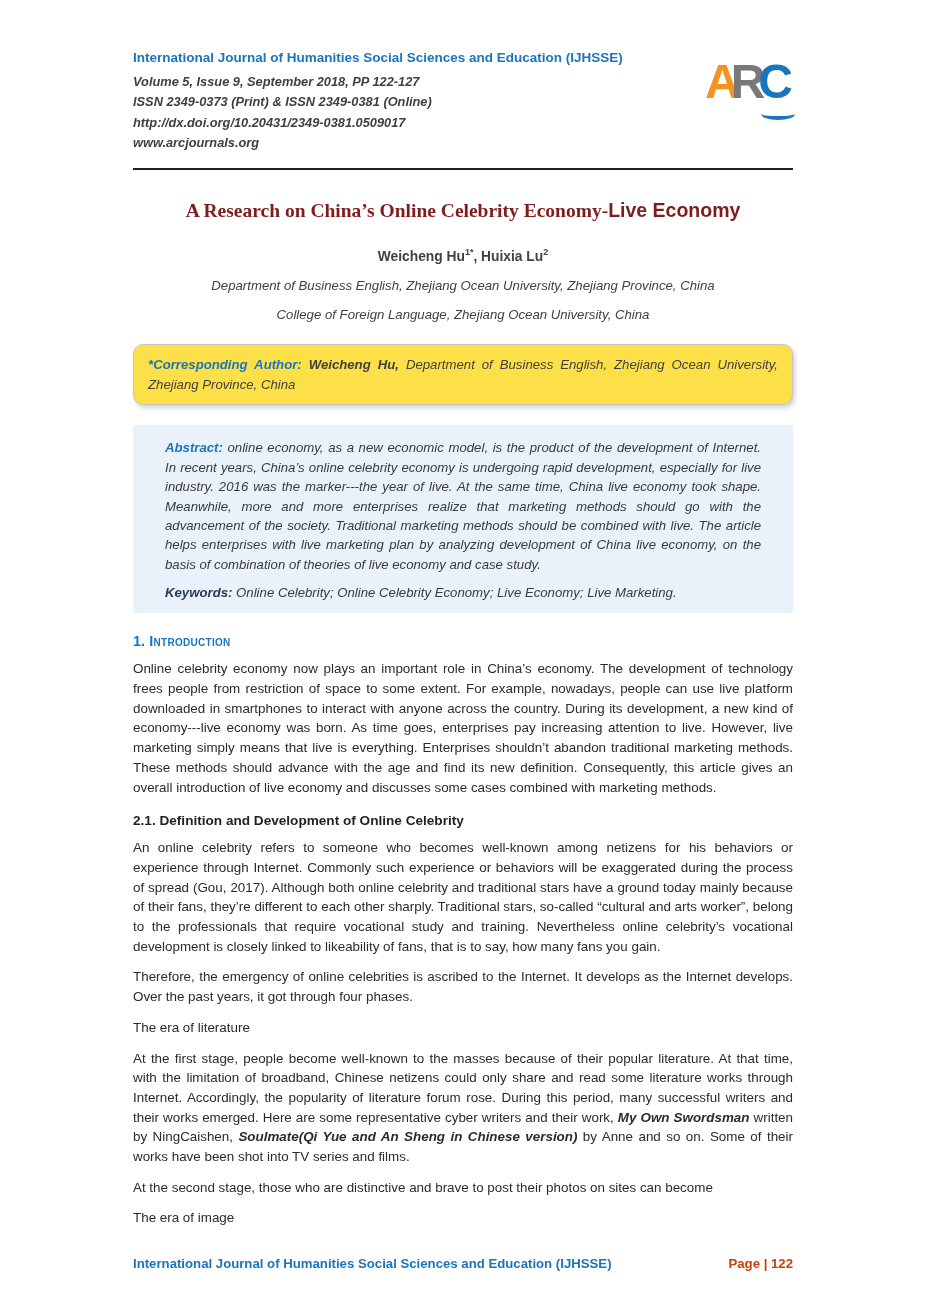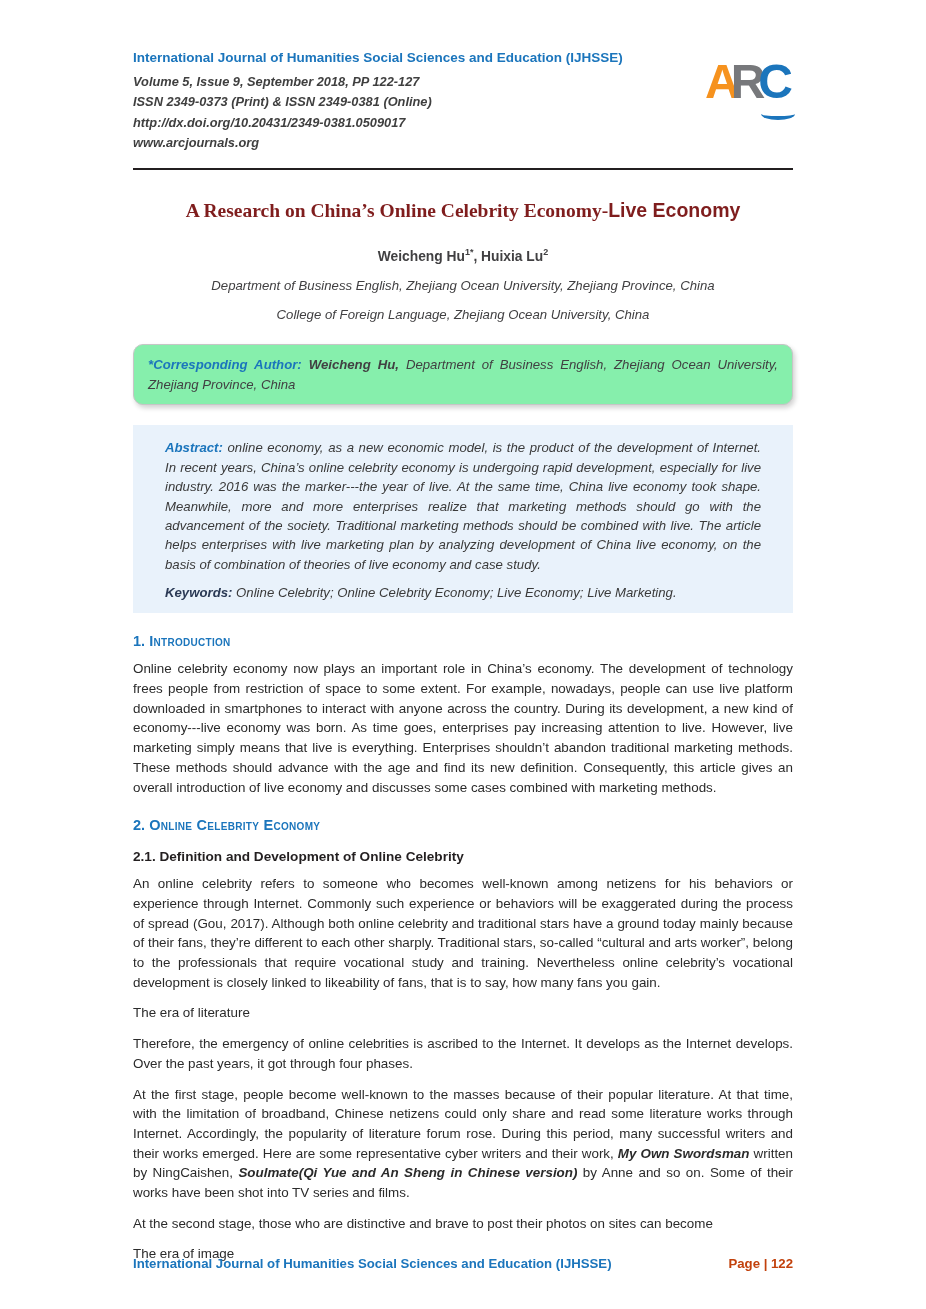--- a/index.html
+++ b/index.html
@@ -53,21 +53,21 @@
     margin-top: 24px;
   }
   .authors sup { font-size: 9px; }
   .affil {
     text-align: center; font-style: italic; font-size: 13.2px; color: #414042;
     margin-top: 14px;
   }
 
   
   .corresponding-box {
-    border: 1px solid #c6c6c6; border-radius: 10px; background: #86efac;
+    border: 1px solid #c6c6c6; border-radius: 10px; background: #fde047;
     box-shadow: 2px 3px 5px rgba(0,0,0,0.18);
     padding: 10px 14px; margin-top: 22px;
     font-size: 13.2px; font-style: italic; color: #414042;
     text-align: justify; line-height: 1.5;
   }
   .corr-label { color: #1b75bc; font-weight: bold; }
   .corr-name  { font-weight: bold; }
 
   
   .abstract-box {
@@ -137,29 +137,28 @@
 
   <div class="abstract-box">
     <p class="abstract-p"><span class="abstract-label">Abstract:</span> <span>online economy, as a new economic model, is the product of the development of Internet. In recent years, China’s online celebrity economy is undergoing rapid development, especially for live industry. 2016 was the marker---the year of live. At the same time, China live economy took shape. Meanwhile, more and more enterprises realize that marketing methods should go with the advancement of the society. Traditional marketing methods should be combined with live. The article helps enterprises with live marketing plan by analyzing development of China live economy, on the basis of combination of theories of live economy and case study.</span></p>
     <p class="keywords-p"><span class="keywords-label">Keywords:</span> <span>Online Celebrity; Online Celebrity Economy; Live Economy; Live Marketing.</span></p>
   </div>
 
   <h2 class="section"><span class="sec-num">1.</span> <span class="sec-title">Introduction</span></h2>
 
   <p class="body-p">Online celebrity economy now plays an important role in China’s economy. The development of technology frees people from restriction of space to some extent. For example, nowadays, people can use live platform downloaded in smartphones to interact with anyone across the country. During its development, a new kind of economy---live economy was born. As time goes, enterprises pay increasing attention to live. However, live marketing simply means that live is everything. Enterprises shouldn’t abandon traditional marketing methods. These methods should advance with the age and find its new definition. Consequently, this article gives an overall introduction of live economy and discusses some cases combined with marketing methods.</p>
 
-  <h2 class="section"><span class="sec-num">2.</span> <span class="sec-title">Online Celebrity Economy</span></h2>
 
   <h3 class="subsection">2.1. Definition and Development of Online Celebrity</h3>
 
   <p class="body-p">An online celebrity refers to someone who becomes well-known among netizens for his behaviors or experience through Internet. Commonly such experience or behaviors will be exaggerated during the process of spread (Gou, 2017). Although both online celebrity and traditional stars have a ground today mainly because of their fans, they’re different to each other sharply. Traditional stars, so-called “cultural and arts worker”, belong to the professionals that require vocational study and training. Nevertheless online celebrity’s vocational development is closely linked to likeability of fans, that is to say, how many fans you gain.</p>
 
+  <p class="body-p">Therefore, the emergency of online celebrities is ascribed to the Internet. It develops as the Internet develops. Over the past years, it got through four phases.</p>
+
   <p class="body-p">The era of literature</p>
-
-  <p class="body-p">Therefore, the emergency of online celebrities is ascribed to the Internet. It develops as the Internet develops. Over the past years, it got through four phases.</p>
 
   <p class="body-p"><span>At the first stage, people become well-known to the masses because of their popular literature. At that time, with the limitation of broadband, Chinese netizens could only share and read some literature works through Internet. Accordingly, the popularity of literature forum rose. During this period, many successful writers and their works emerged. Here are some representative cyber writers and their work, </span><span class="bi">My Own Swordsman</span><span> written by NingCaishen, </span><span class="bi">Soulmate(Qi Yue and An Sheng in Chinese version)</span><span> by Anne and so on. Some of their works have been shot into TV series and films.</span></p>
 
   <p class="body-p">At the second stage, those who are distinctive and brave to post their photos on sites can become</p>
 
   <p class="body-p">The era of image</p>
 
   <div class="footer">
     <span class="footer-journal">International Journal of Humanities Social Sciences and Education (IJHSSE)</span>
     <span class="footer-page">Page | 122</span>

